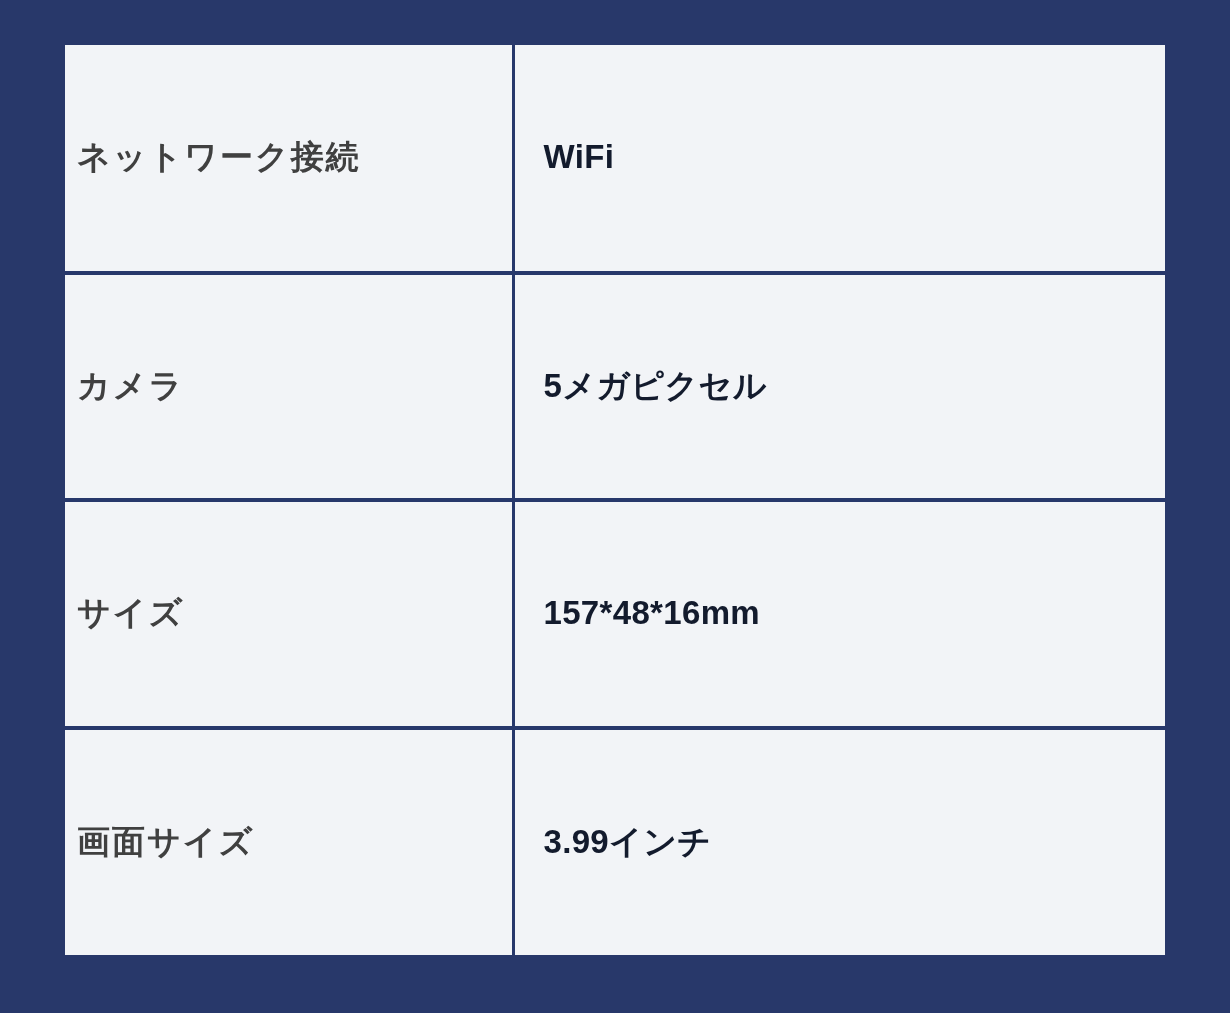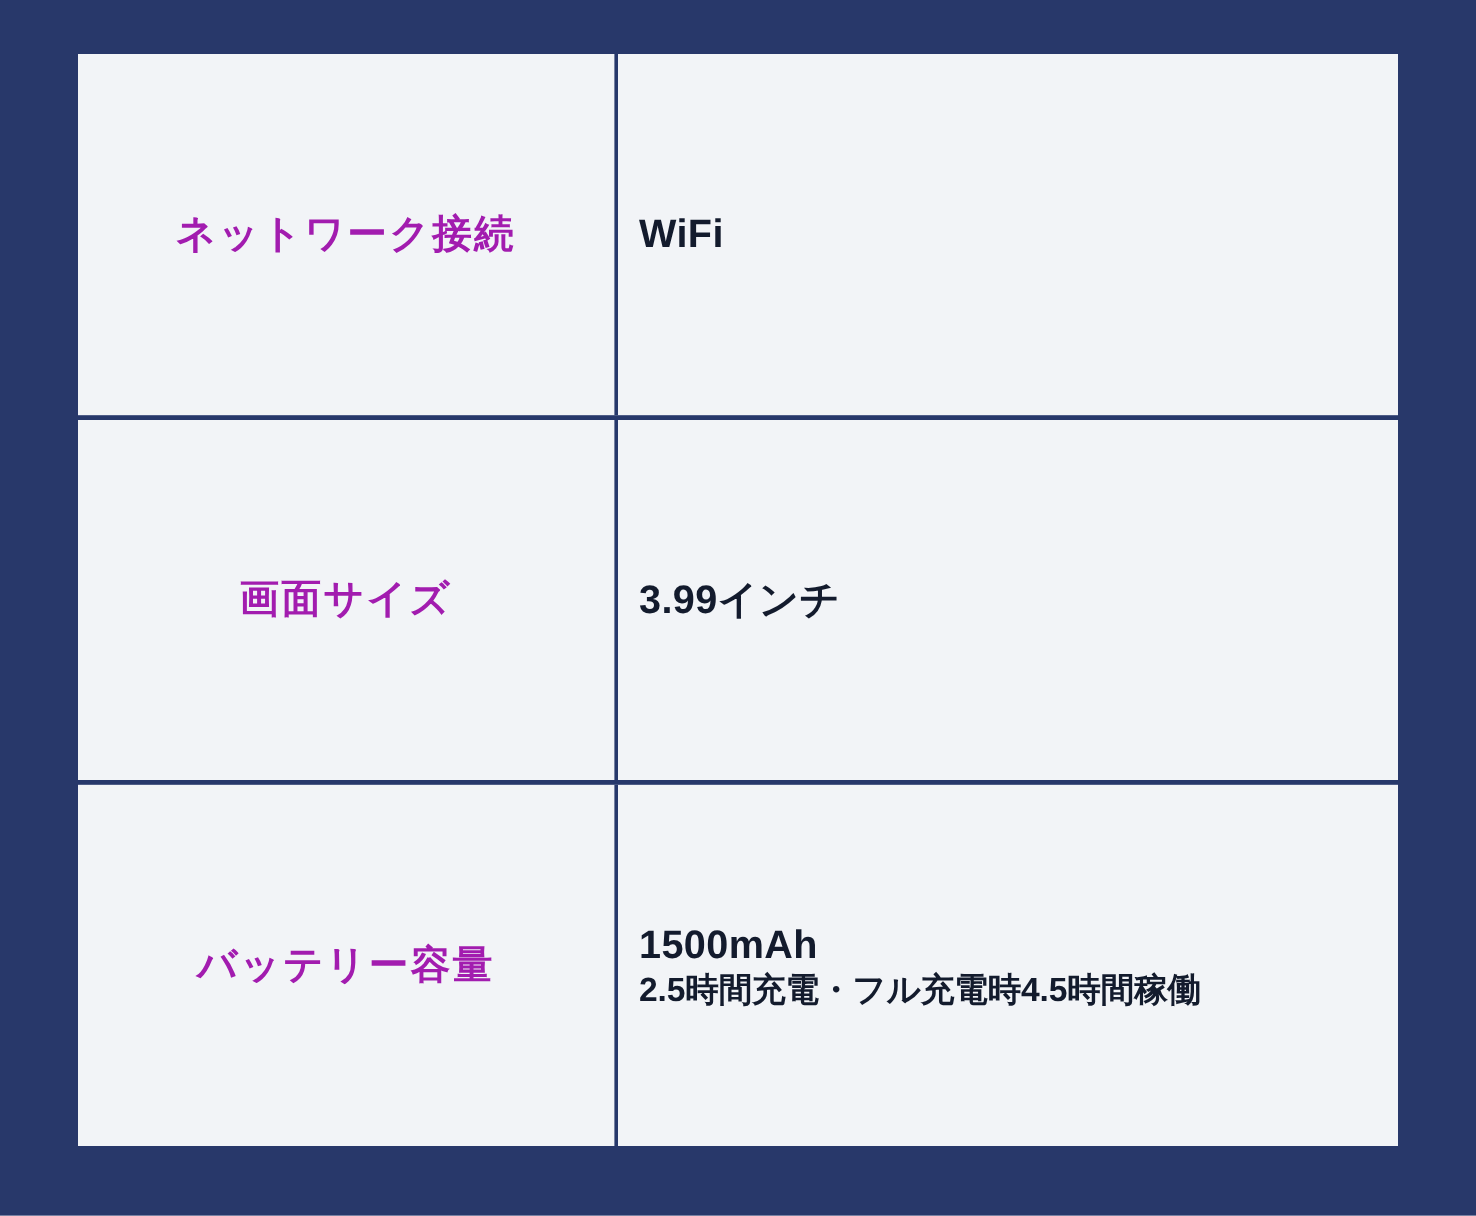--- a/index.html
+++ b/index.html
@@ -41,41 +41,41 @@
     height: 130px;
   }
 
   table.spec-table tr + tr td {
     border-top: 4px solid #27386b;
   }
 
   td.spec-label {
     width: 448px;
     background: #f2f4f7;
-    text-align: center;
+    text-align: left;
     vertical-align: middle;
     border-right: 3px solid #27386b;
-    color: #a21caf;
+    color: #404040;
     font-size: 33px;
     font-weight: bold;
     letter-spacing: 0.06em;
     padding: 0 12px;
     box-sizing: border-box;
     white-space: nowrap;
   }
 
   td.spec-value {
     background: #f2f4f7;
     text-align: left;
     vertical-align: middle;
     color: #131b2d;
     font-size: 33px;
     font-weight: bold;
     letter-spacing: 0.01em;
-    padding: 0 0 0 18px;
+    padding: 0 0 0 29px;
     box-sizing: border-box;
     white-space: nowrap;
   }
 
   .value-primary {
     display: block;
     font-size: 33px;
     font-weight: bold;
     line-height: 1.18;
     color: #131b2d;
@@ -101,39 +101,46 @@
 
         <tr>
           <td class="spec-label">
             <span>ネットワーク接続</span>
           </td>
           <td class="spec-value">
             <span class="value-primary">WiFi</span>
           </td>
         </tr>
 
+        <tr>
+          <td class="spec-label">
+            <span>カメラ</span>
+          </td>
+          <td class="spec-value">
+            <span class="value-primary">5メガピクセル</span>
+          </td>
+        </tr>
 
+        <tr>
+          <td class="spec-label">
+            <span>サイズ</span>
+          </td>
+          <td class="spec-value">
+            <span class="value-primary">157*48*16mm</span>
+          </td>
+        </tr>
 
         <tr>
           <td class="spec-label">
             <span>画面サイズ</span>
           </td>
           <td class="spec-value">
             <span class="value-primary">3.99インチ</span>
           </td>
         </tr>
 
 
-        <tr>
-          <td class="spec-label">
-            <span>バッテリー容量</span>
-          </td>
-          <td class="spec-value">
-            <span class="value-primary">1500mAh</span>
-            <span class="value-secondary">2.5時間充電・フル充電時4.5時間稼働</span>
-          </td>
-        </tr>
 
 
       </tbody>
     </table>
   </div>
 </div>
 
 </body></html>

